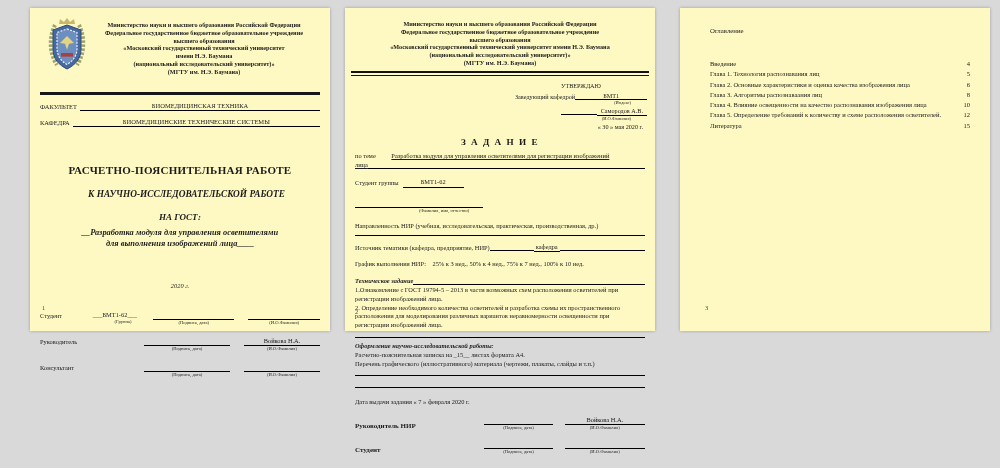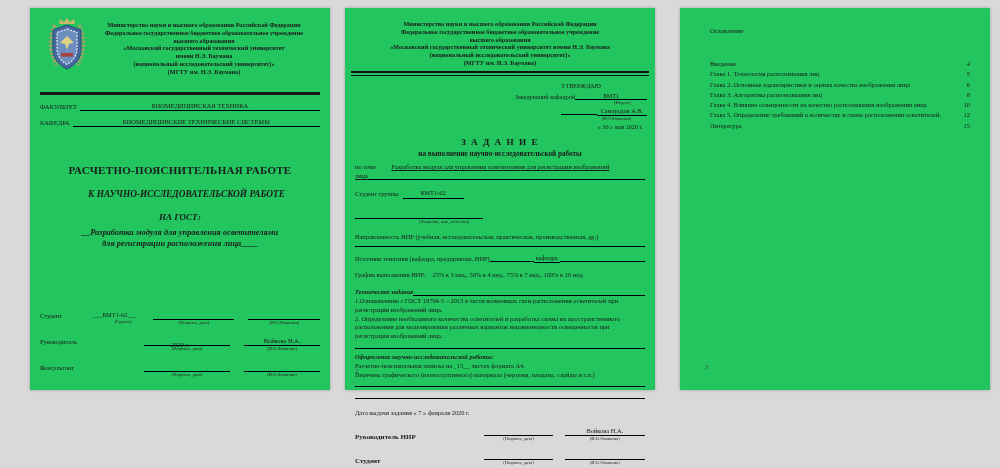--- a/index.html
+++ b/index.html
@@ -2,21 +2,21 @@
 <html><head>
 <meta charset="utf-8">
 <style>
   html,body{margin:0;padding:0;}
   body{
     width:1000px;height:468px;position:relative;
     background:#d9d9d9;
     font-family:"Liberation Serif","DejaVu Serif",serif;
     color:#1c1c1c;overflow:hidden;
   }
-  .page{position:absolute;top:8px;height:382px;background:#22c55e;
+  .page{position:absolute;top:8px;height:323px;background:#fef9c3;
         box-shadow:0 0 3px rgba(0,0,0,.28);font-family:Liberation Serif, serif;}
   #page1{left:30px;width:300px;}
   #page2{left:345px;width:310px;}
   #page3{left:680px;width:310px;}
 
   
   .pn{position:absolute;bottom:20px;font-size:6.4px;color:#444;}
   .ufill{flex:1;border-bottom:0.9px solid #000;margin-bottom:1px;min-width:8px;}
   .boxline{border-bottom:0.9px solid #000;text-align:center;padding:0 14px;}
   .u-val{text-decoration:underline;}
@@ -115,21 +115,21 @@
   <div class="frow">
     <span class="lbl">КАФЕДРА</span>
     <span class="fillc">БИОМЕДИЦИНСКИЕ ТЕХНИЧЕСКИЕ СИСТЕМЫ</span>
   </div>
 
   <div class="t-main">РАСЧЕТНО-ПОЯСНИТЕЛЬНАЯ РАБОТЕ</div>
   <div class="t-sub">К НАУЧНО-ИССЛЕДОВАТЕЛЬСКОЙ РАБОТЕ</div>
   <div class="t-topic-label">НА ГОСТ:</div>
   <div class="t-topic">
     <div>__Разработка модуля для управления осветителями</div>
-    <div>для регистрации расположения лица____</div>
+    <div>для выполнения изображений лица____</div>
   </div>
 
   <div class="sigs1">
     <div class="sigrow">
       <span class="c-role">Студент</span>
       <span class="cell c-group">
         <span class="noline">___БМТ1-62___</span>
         <span class="cap">(Группа)</span>
       </span>
       <span class="c-sp"></span>
@@ -192,21 +192,20 @@
     <div class="ap-cap">(Индекс)</div>
     <div class="ap-row2">
       <span class="ufill" style="max-width:36px;"></span>
       <span class="boxline" style="padding:0 4px;">Самородов А.В.</span>
     </div>
     <div class="ap-cap">(И.О.Фамилия)</div>
     <div class="ap-date">« 30 » мая 2020 г.</div>
   </div>
 
   <div class="d-title">З А Д А Н И Е</div>
-  <div class="d-sub">на выполнение научно-исследовательской работы</div>
 
   <div class="body2">
     <p class="ln">
       <span>по теме</span>
       <span class="u-val" style="padding-left:14px;">Разработка модуля для управления осветителями для регистрации изображений</span>
     </p>
     <div class="row">
       <span class="u-val">лица</span>
       <span class="ufill"></span>
     </div>

